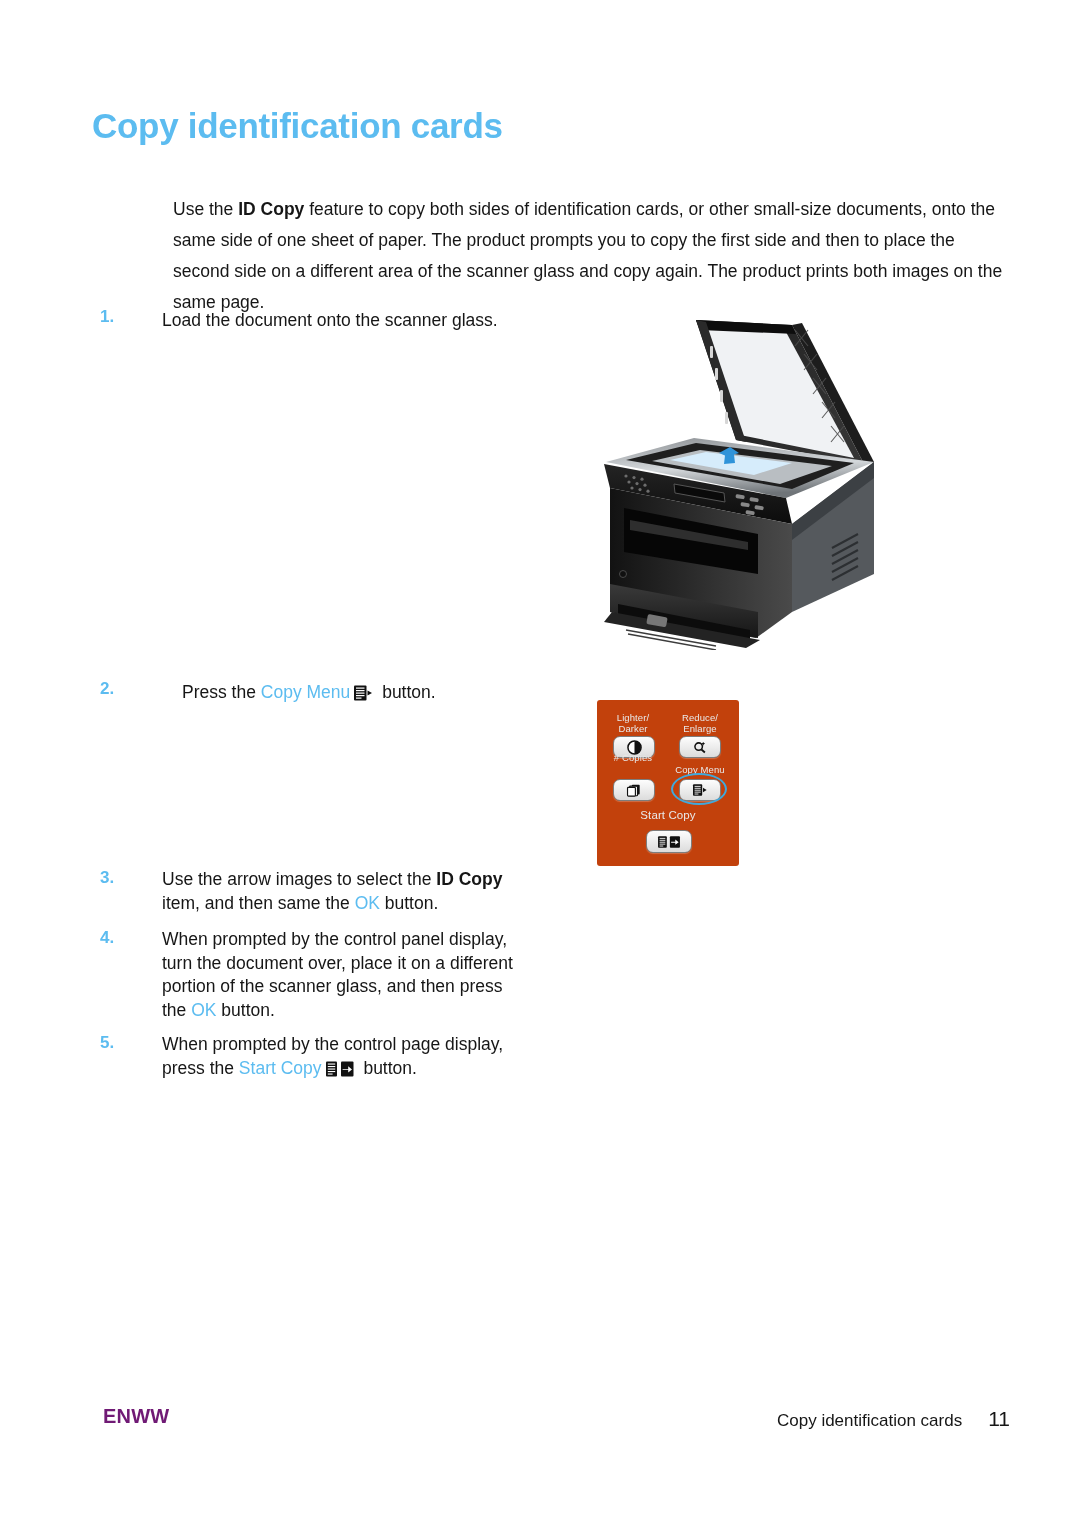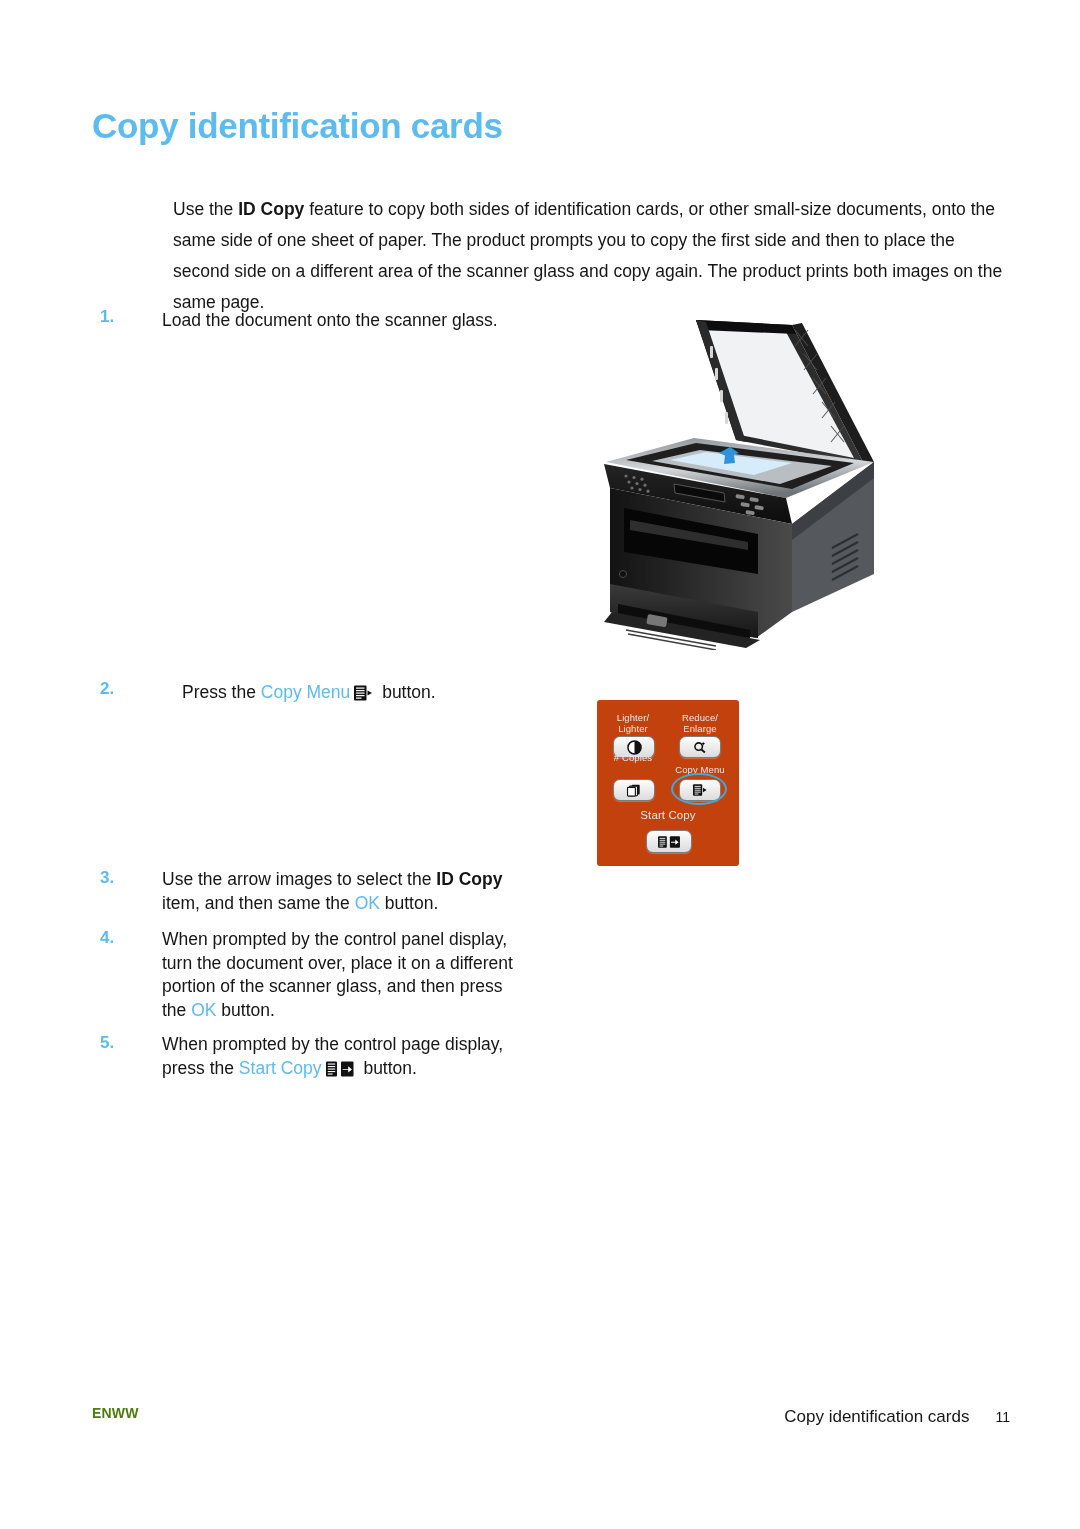--- a/index.html
+++ b/index.html
@@ -152,38 +152,38 @@
   #cp-lab-menu    { left: 73px; top: 64px; width: 60px; }
   #cp-btn-copies  { left: 16px; top: 79px; width: 40px; height: 20px; }
   #cp-btn-menu    { left: 82px; top: 79px; width: 40px; height: 20px; }
   #cp-ring        { left: 74px; top: 73px; width: 56px; height: 32px; }
   #cp-lab-start   { left: 28px; top: 110px; width: 86px; font-size: 11.5px; }
   #cp-btn-start   { left: 49px; top: 130px; width: 44px; height: 21px; }
 
   
   .footer-left {
     position: absolute;
-    left: 92px;
+    left: 103px;
     top: 1405px;
-    font-size: 14px;
+    font-size: 20px;
     font-weight: bold;
-    color: #4d7c0f;
+    color: #701a75;
     letter-spacing: 0.2px;
   }
   .footer-right {
     position: absolute;
     right: 70px;
     top: 1407px;
     font-size: 17px;
     color: #161616;
     display: flex;
     align-items: baseline;
     gap: 26px;
   }
-  .footer-right .pageno { font-size: 14px; }
+  .footer-right .pageno { font-size: 21px; }
 </style>
 </head>
 <body>
 
 <div class="page">
 
   <div class="page-title">Copy identification cards</div>
 
   <p class="intro"><span>Use the </span><b>ID Copy</b><span> feature to copy both sides of identification cards, or other small-size documents, onto the same side of one sheet of paper. The product prompts you to copy the first side and then to place the second side on a different area of the scanner glass and copy again. The product prints both images on the same page.</span></p>
 
@@ -356,21 +356,21 @@
           <line x1="32" y1="322" x2="120" y2="338"></line>
         </g>
       </g>
     </svg>
   </div>
 
   <div class="cp-figure">
     <div class="cp-inner">
       <div class="cp-label" id="cp-lab-lighter">
         <span>Lighter/</span><br>
-        <span>Lighter</span>
+        <span>Darker</span>
       </div>
       <div class="cp-label" id="cp-lab-reduce">
         <span>Reduce/</span><br>
         <span>Enlarge</span>
       </div>
 
       <div class="cp-btn" id="cp-btn-lighter">
         <span>
           <svg width="15" height="15" viewBox="0 0 16 16">
               <circle cx="8" cy="8" r="7" fill="#fff" stroke="#111" stroke-width="1.6"></circle>

